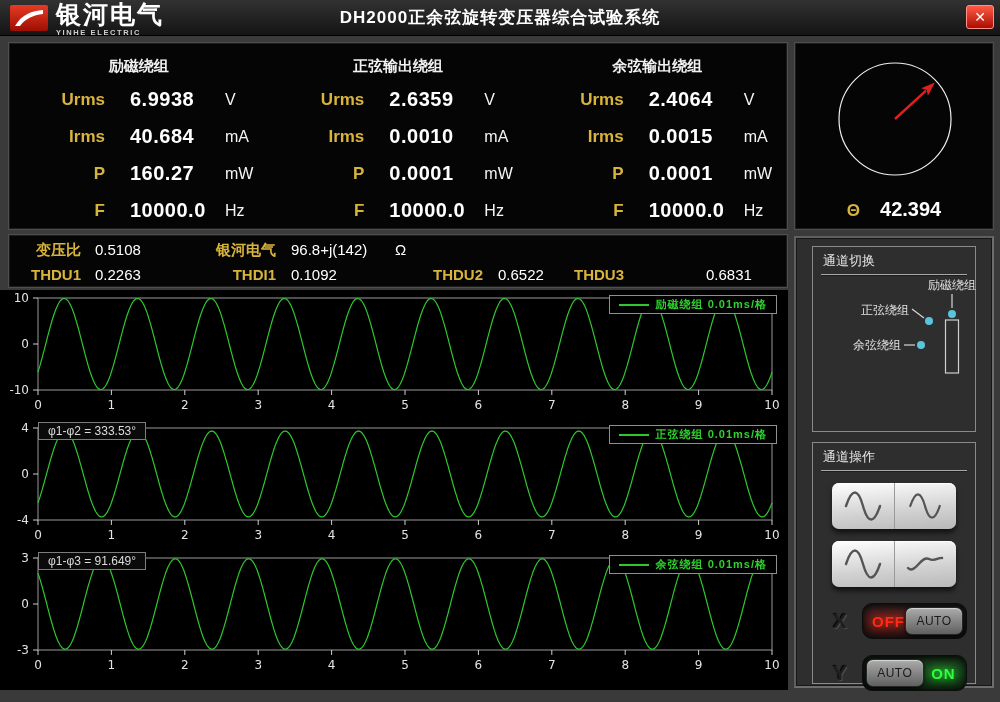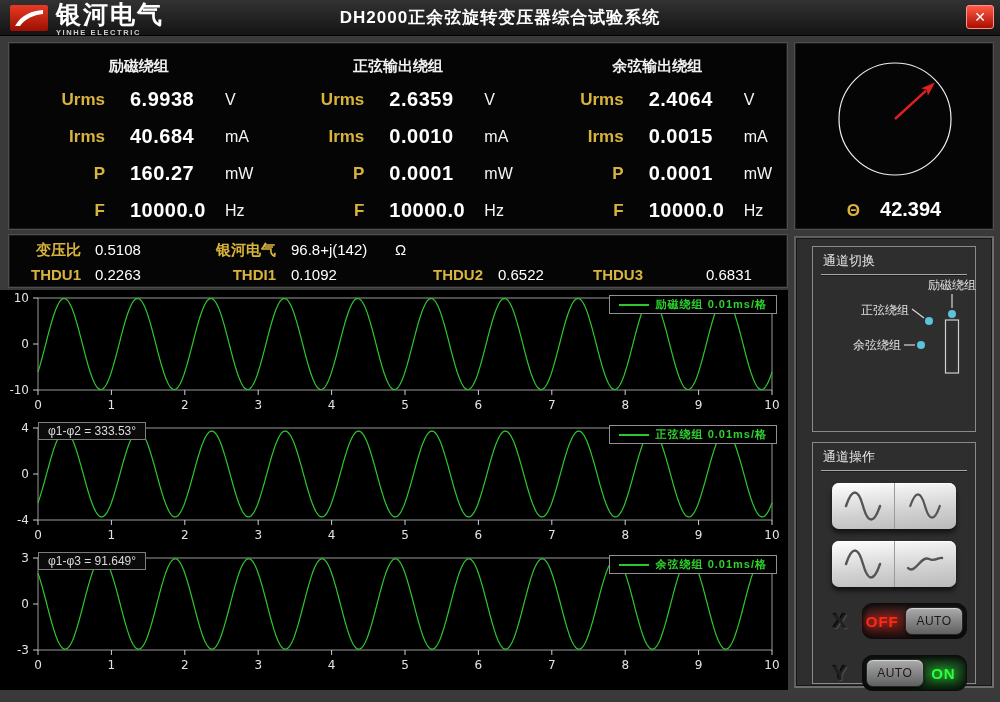--- a/index.html
+++ b/index.html
@@ -83,21 +83,21 @@
 
   .xy-row { display:flex; align-items:center; gap:10px; margin:16px 0 0 12px; }
   .xy-label { width:22px; color:#1f1f1f; font-size:21px; font-weight:bold;
     text-shadow:1px 1px 1px rgba(110,110,110,.55), -1px -1px 1px rgba(0,0,0,.9); }
   .pill { width:122px; height:36px; border-radius:10px; border:1px solid #0c0c0c; display:flex;
     align-items:center; padding:0 3px; cursor:pointer; }
   .pill-x { background:radial-gradient(ellipse 62% 85% at 26% 50%, rgba(255,30,20,.33), rgba(0,0,0,0) 72%),
     linear-gradient(#222,#101010); box-shadow:inset 0 2px 6px rgba(0,0,0,.85); }
   .pill-y { background:radial-gradient(ellipse 62% 85% at 76% 50%, rgba(40,230,50,.33), rgba(0,0,0,0) 72%),
     linear-gradient(#18231a,#0a120b); box-shadow:inset 0 2px 6px rgba(0,0,0,.85); }
-  .state-off { flex:1; text-align:left; color:#ff2a18; font-size:15px; font-weight:bold;
+  .state-off { flex:1; text-align:right; color:#ff2a18; font-size:15px; font-weight:bold;
     letter-spacing:1px; text-shadow:0 0 8px rgba(255,50,30,.95); }
   .state-on { flex:1; text-align:center; color:#2dff3c; font-size:15px; font-weight:bold;
     letter-spacing:1px; text-shadow:0 0 8px rgba(50,255,70,.95); }
   .btn-auto { width:58px; height:28px; border-radius:7px; background:linear-gradient(#ababab,#606060);
     border:1px solid #262626; color:#1b1b1b; font-size:12px; font-weight:normal; display:flex;
     align-items:center; justify-content:center; letter-spacing:.5px;
     box-shadow:inset 0 1px 1px rgba(255,255,255,.55), 0 1px 3px rgba(0,0,0,.7); }
 </style>
 </head>
 <body>
@@ -211,21 +211,21 @@
     <span class="stat val r1" style="left:86px">0.5108</span>
     <span class="stat lab r1" style="left:160px;width:107px">银河电气</span>
     <span class="stat val r1" style="left:282px">96.8+j(142)</span>
     <span class="stat val r1" style="left:386px">Ω</span>
     <span class="stat lab r2" style="left:0;width:72px">THDU1</span>
     <span class="stat val r2" style="left:86px">0.2263</span>
     <span class="stat lab r2" style="left:160px;width:107px">THDI1</span>
     <span class="stat val r2" style="left:282px">0.1092</span>
     <span class="stat lab r2" style="left:410px;width:64px">THDU2</span>
     <span class="stat val r2" style="left:489px">0.6522</span>
-    <span class="stat lab r2" style="left:570px;width:64px">THDU3</span>
+    <span class="stat lab r2" style="left:551px;width:64px">THDU3</span>
     <span class="stat val r2" style="left:697px">0.6831</span>
   </div>
 
   <div class="charts-area">
     <div class="chart-block" style="top:2px">
       <svg width="788" height="130">
           <rect x="38" y="6" width="734" height="92" fill="none" stroke="#9a9a9a"></rect>
           <line x1="33" y1="6" x2="38" y2="6" stroke="#cfcfcf"></line>
           <text x="29" y="10" text-anchor="end">10</text>
           <line x1="33" y1="52" x2="38" y2="52" stroke="#cfcfcf"></line>

